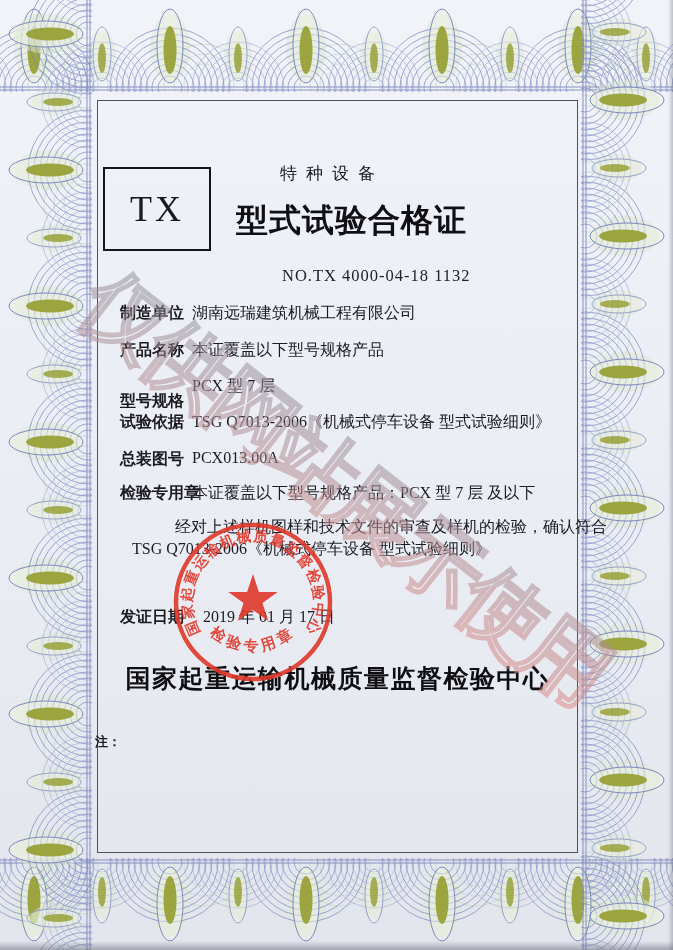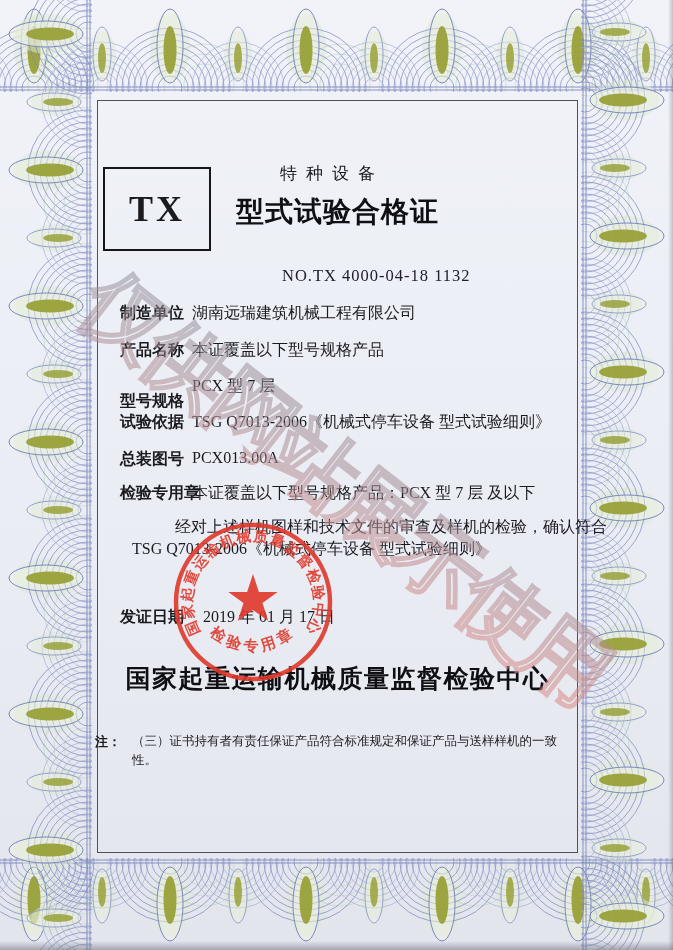--- a/index.html
+++ b/index.html
@@ -4,24 +4,24 @@
 <style>
   html,body{margin:0;padding:0;background:#f0f1f5;}
   .page{position:relative;width:673px;height:950px;overflow:hidden;
         background:linear-gradient(180deg,#f1f3f9 0%,#eaecf4 60%,#e3e5ed 100%);
         font-family:"Liberation Serif","DejaVu Serif",serif;color:#1b1b1f;}
   .strip{position:absolute;pointer-events:none;}
   .frame{position:absolute;left:97px;top:100px;width:479px;height:751px;
          border:1px solid #50505a;}
   .tx-box{position:absolute;left:103px;top:167px;width:104px;height:80px;
           border:2px solid #15151a;display:flex;align-items:center;justify-content:center;}
-  .tx-box span{font-size:36px;font-weight:bold;letter-spacing:3px;}
+  .tx-box span{font-size:36px;font-weight:normal;letter-spacing:3px;}
   .subtitle{position:absolute;left:280px;top:162px;font-size:17px;letter-spacing:9px;
             white-space:nowrap;color:#17171c;text-align:right;}
-  .title{position:absolute;left:236px;top:193px;font-size:28px;font-weight:bold;
+  .title{position:absolute;left:236px;top:199px;font-size:32px;font-weight:bold;
          letter-spacing:1px;white-space:nowrap;color:#101014;}
   .cert-no{position:absolute;left:282px;top:266px;font-size:16.5px;letter-spacing:1px;
            white-space:nowrap;color:#202028;}
   .field-label{position:absolute;left:120px;font-size:16px;font-weight:bold;white-space:nowrap;}
   .field-value{position:absolute;left:192px;font-size:16px;white-space:nowrap;}
   .para{position:absolute;font-size:16px;white-space:nowrap;color:#1b1b22;}
   .issuer{position:absolute;left:99px;right:97px;top:662px;text-align:center;
           font-size:25px;font-weight:bold;letter-spacing:1.5px;color:#0f0f13;}
   .note-head{position:absolute;left:95px;top:733px;font-size:13px;font-weight:bold;}
   .notes{position:absolute;left:132px;top:732px;width:448px;font-size:12.5px;
@@ -149,21 +149,20 @@
     <div class="para" style="left:175px;top:517px">经对上述样机图样和技术文件的审查及样机的检验，确认符合</div>
     <div class="para" style="left:132px;top:539px">TSG Q7013-2006《机械式停车设备  型式试验细则》</div>
 
     <div class="field-label" style="top:607px">发证日期</div>
     <div class="field-value" style="left:203px;top:607px">2019 年 01 月 17 日</div>
 
     <div class="issuer">国家起重运输机械质量监督检验中心</div>
 
     <div class="note-head">注：</div>
     <div class="notes">
-      <div>（三）证书持有者有责任保证产品符合标准规定和保证产品与送样样机的一致性。</div>
     </div>
   </div>
 
   <svg class="wm-svg" width="673" height="950">
     <defs>
       <linearGradient id="wmgrad" x1="0%" y1="0%" x2="100%" y2="100%">
         <stop offset="0%" stop-color="#9094a2"></stop>
         <stop offset="55%" stop-color="#b48f94"></stop>
         <stop offset="100%" stop-color="#e08a82"></stop>
       </linearGradient>

